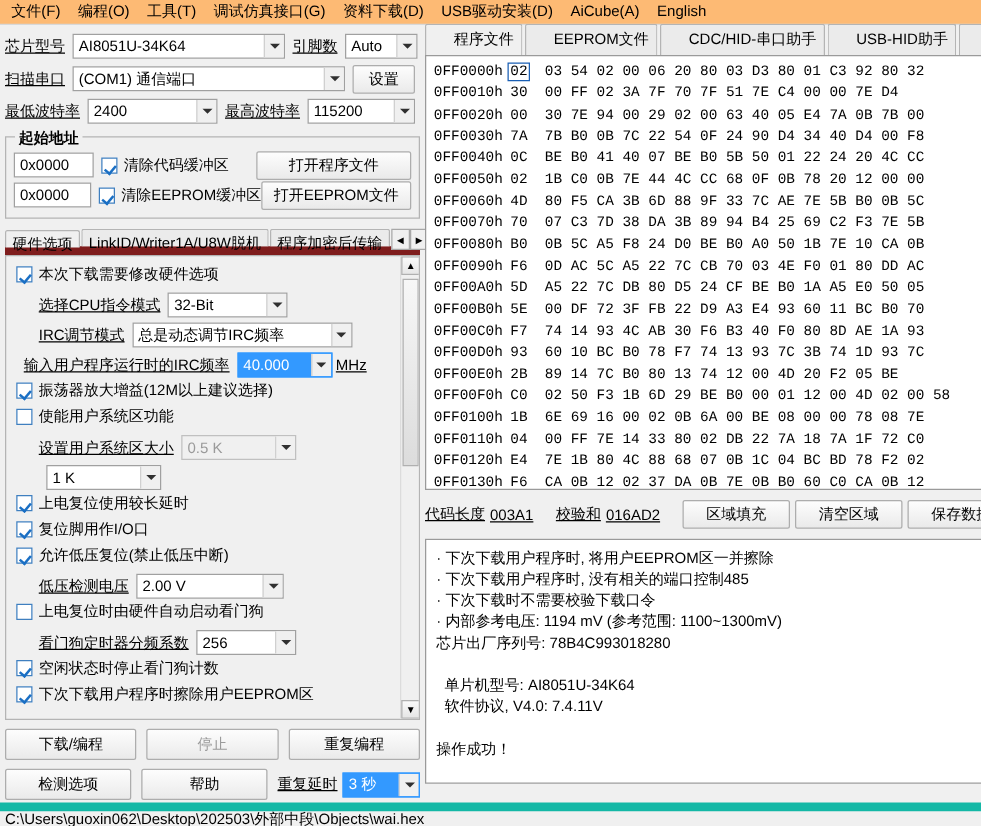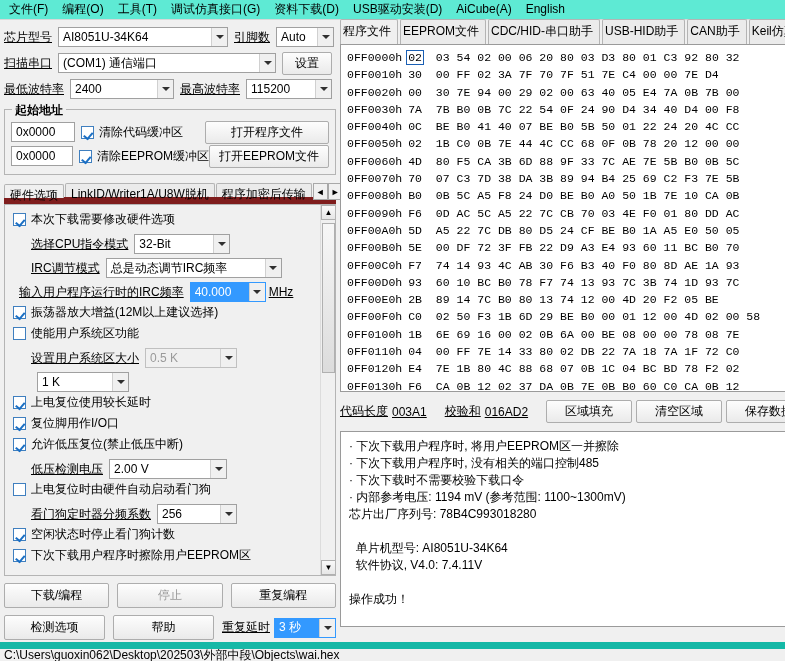--- a/index.html
+++ b/index.html
@@ -11,21 +11,21 @@
     font-size: 12px;
     color: #000;
     overflow: hidden;
   }
   #app { position: relative; width: 785px; height: 661px; }
 
   
   .menubar {
     display: flex; align-items: center;
     height: 20px;
-    background: #5eead4;
+    background: #fdba74;
     padding-left: 2px;
     border-bottom: 1px solid #d8d8d8;
   }
   .menubar .mi {
     padding: 2px 7px 3px 7px;
     font-size: 12px;
     white-space: nowrap;
   }
 
   
@@ -158,21 +158,21 @@
   }
 
   
   .btnrow { display: flex; align-items: center; margin-top: 7px; gap: 8px; }
   .btnwide { width: 108px; height: 25px; }
 
   
   .rtabs { display: flex; align-items: flex-end; height: 22px; }
   .rtab {
     border: 1px solid #b4b4b4; border-bottom: none; background: #ebebeb;
-    padding: 3px 6px 4px 2px; font-size: 12px; white-space: nowrap; margin-right: 2px;
+    padding: 3px 6px 4px 22px; font-size: 12px; white-space: nowrap; margin-right: 2px;
     border-radius: 2px 2px 0 0;
   }
   .rtab.active { background: #f0f0f0; }
   .hexbox {
     border: 1px solid #9a9a9a; background: #fff;
     height: 348px; overflow: hidden;
     font-family: "Liberation Mono", monospace;
     font-size: 11.5px;
     padding: 4px 0 0 6px;
     line-height: 17.3px;

